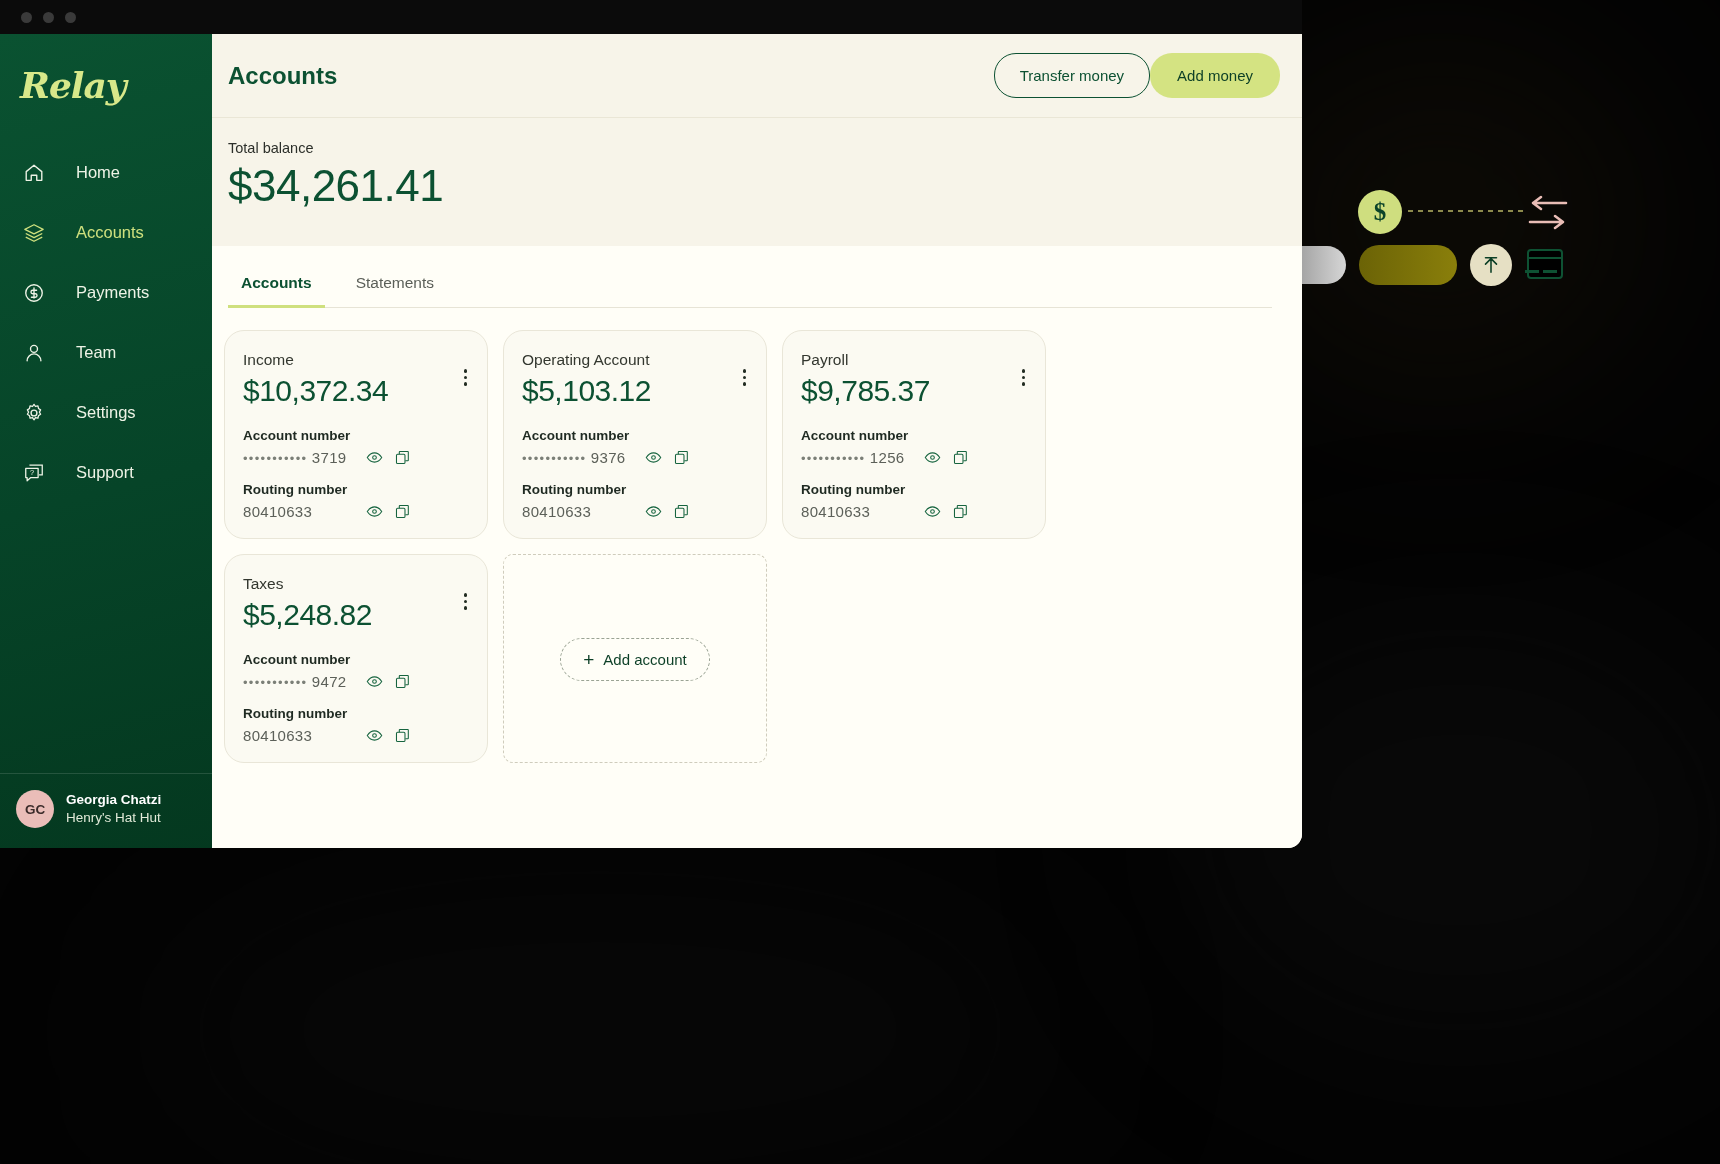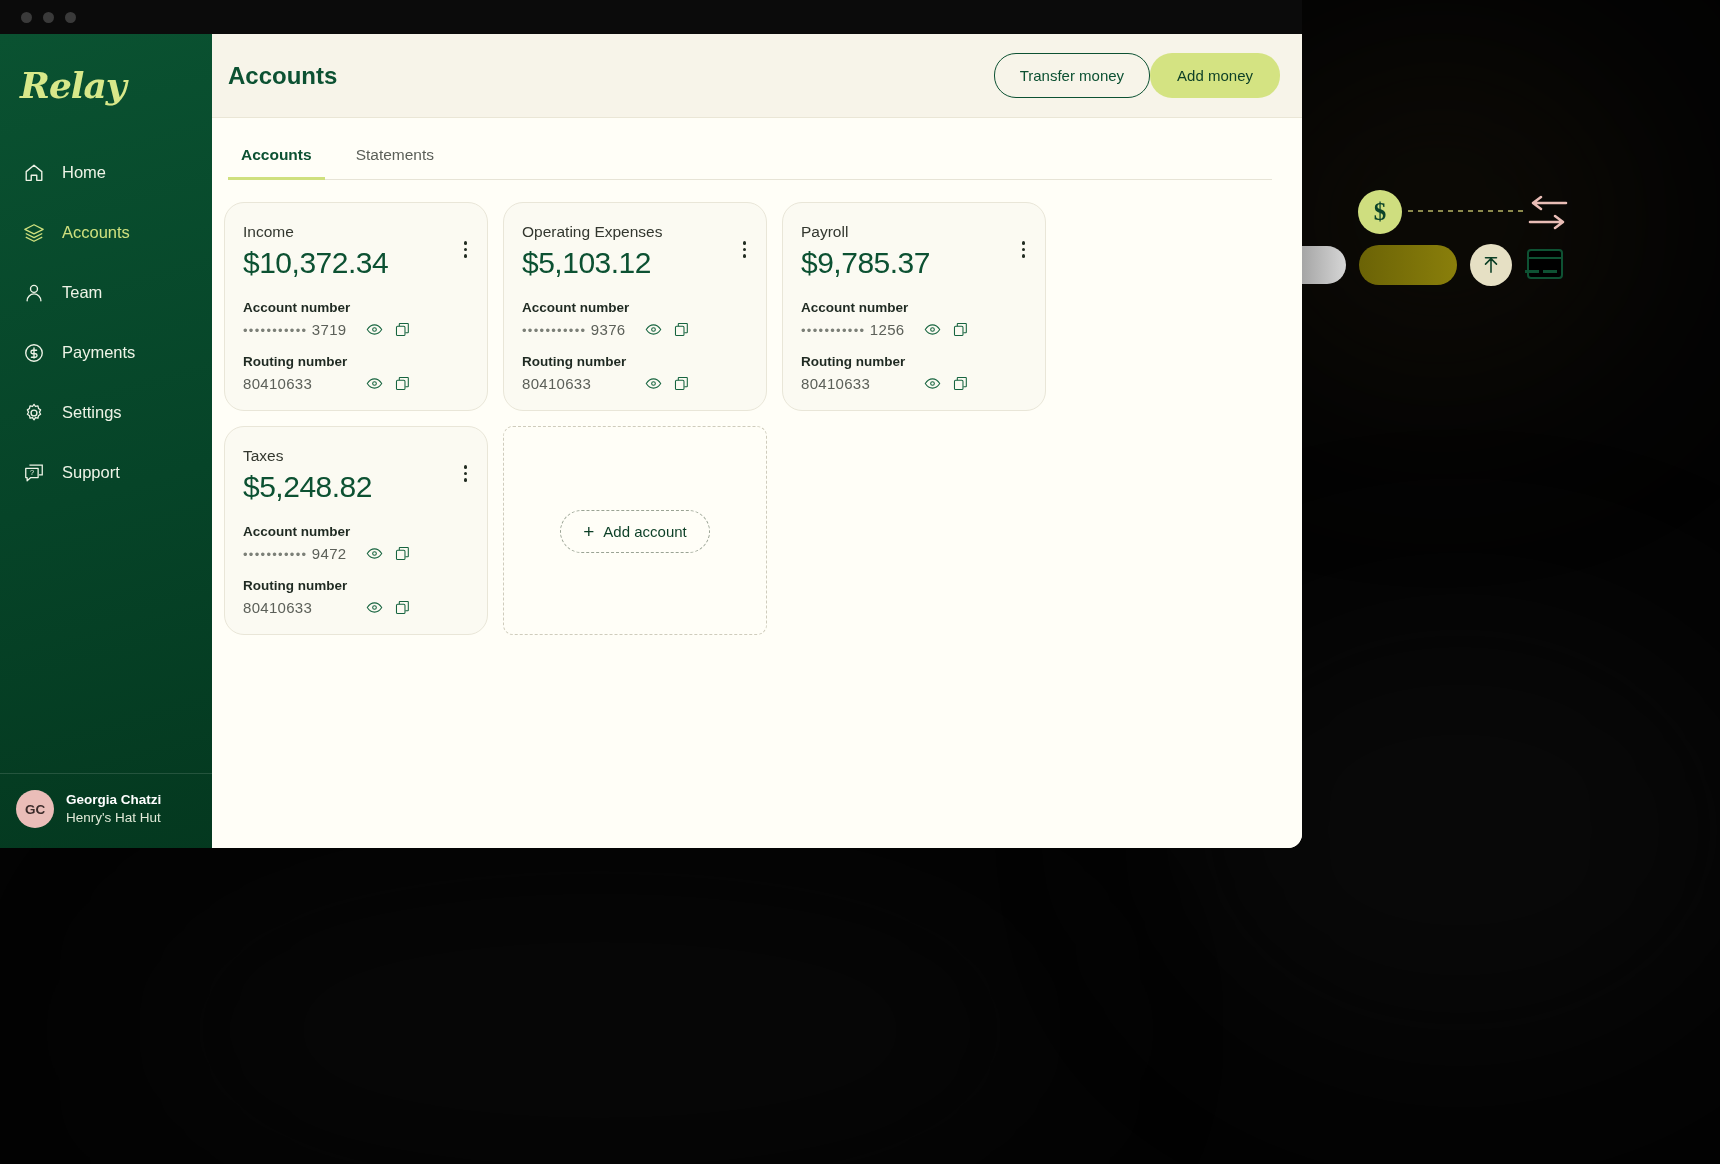--- a/index.html
+++ b/index.html
@@ -75,21 +75,21 @@
     position:absolute; left:0; top:34px; width:256px; height:814px;
     background:linear-gradient(165deg,#0a5231 0%,#064428 55%,#04381f 100%);
     display:flex; flex-direction:column;
   }
   .logo {
     margin:30px 0 0 20px; color:#d8e88a; font-size:36px; font-weight:700;
     font-family:"DejaVu Serif", serif; font-style:italic; letter-spacing:-1px;
   }
   .nav { margin-top:46px; display:flex; flex-direction:column; }
   .nav-item {
-    display:flex; align-items:center; gap:16px; height:41px;
+    display:flex; align-items:center; gap:30px; height:41px;
     padding-left:22px; color:#eef3e6; font-size:16.5px; cursor:pointer;
     margin-bottom:19px;
   }
   .nav-item.active { color:#cfe07e; }
   .nav-item .ico { width:24px; height:24px; display:flex; align-items:center; justify-content:center; }
   .nav-item svg { width:22px; height:22px; }
 
   .user-row {
     margin-top:auto; border-top:1px solid rgba(255,255,255,.13);
     display:flex; align-items:center; gap:12px; padding:16px 28px 20px 16px;
@@ -228,35 +228,35 @@
                 <path d="M12 3 L22 8 L12 13 L2 8 Z M3 12.5 L12 17 L21 12.5 M3 16.5 L12 21 L21 16.5" fill="none" stroke="#cfe07e" stroke-width="1.4" stroke-linejoin="round"></path>
               </svg>
           </span>
           <span>Accounts</span>
         </div>
 
 
         <div class="nav-item">
           <span class="ico">
             <svg viewBox="0 0 24 24">
+                <circle cx="12" cy="12" r="9" fill="none" stroke="#eef3e6" stroke-width="1.5"></circle>
+                <path d="M12 6.5 V17.5 M14.8 9 H10.6 a1.9 1.9 0 0 0 0 3.8 h2.8 a1.9 1.9 0 0 1 0 3.8 H9.2" fill="none" stroke="#eef3e6" stroke-width="1.5" stroke-linecap="round"></path>
+              </svg>
+          </span>
+          <span>Payments</span>
+        </div>
+
+        <div class="nav-item">
+          <span class="ico">
+            <svg viewBox="0 0 24 24">
                 <circle cx="12" cy="7.5" r="3.8" fill="none" stroke="#eef3e6" stroke-width="1.5"></circle>
                 <path d="M4.5 20.5 a7.5 7.5 0 0 1 15 0" fill="none" stroke="#eef3e6" stroke-width="1.5" stroke-linecap="round"></path>
               </svg>
           </span>
           <span>Team</span>
-        </div>
-
-        <div class="nav-item">
-          <span class="ico">
-            <svg viewBox="0 0 24 24">
-                <circle cx="12" cy="12" r="9" fill="none" stroke="#eef3e6" stroke-width="1.5"></circle>
-                <path d="M12 6.5 V17.5 M14.8 9 H10.6 a1.9 1.9 0 0 0 0 3.8 h2.8 a1.9 1.9 0 0 1 0 3.8 H9.2" fill="none" stroke="#eef3e6" stroke-width="1.5" stroke-linecap="round"></path>
-              </svg>
-          </span>
-          <span>Payments</span>
         </div>
 
         <div class="nav-item">
           <span class="ico">
             <svg viewBox="0 0 24 24">
                 <circle cx="12" cy="12" r="3.2" fill="none" stroke="#eef3e6" stroke-width="1.5"></circle>
                 <path d="M12 2.6 l1.6 2.3 2.7-.6 .6 2.7 2.3 1.6 -1.3 2.4 1.3 2.4 -2.3 1.6 -.6 2.7 -2.7-.6 -1.6 2.3 -1.6-2.3 -2.7 .6 -.6-2.7 -2.3-1.6 1.3-2.4 -1.3-2.4 2.3-1.6 .6-2.7 2.7 .6 Z" fill="none" stroke="#eef3e6" stroke-width="1.4" stroke-linejoin="round"></path>
               </svg>
           </span>
           <span>Settings</span>
@@ -292,20 +292,24 @@
     <main class="main">
 
       <div class="topbar">
         <h1 class="page-title">Accounts</h1>
         <div class="topbar-actions">
           <button class="btn btn-outline">Transfer money</button>
           <button class="btn btn-primary">Add money</button>
         </div>
       </div>
 
+      <div class="balance-band">
+        <div class="balance-label">Total balance</div>
+        <div class="balance-value">$34,261.41</div>
+      </div>
 
       <div class="tabs-wrap">
         <div class="tabs">
           <div class="tab active">Accounts</div>
           <div class="tab">Statements</div>
         </div>
       </div>
 
       <div class="grid">
 
@@ -347,21 +351,21 @@
             <span class="icon-btn">
                 <svg viewBox="0 0 24 24">
                   <rect x="3.5" y="7.5" width="12" height="13" rx="1.6" fill="none" stroke="#16643f" stroke-width="1.5"></rect>
                   <path d="M7.5 7.5 V4.2 a0.7 0.7 0 0 1 .7-.7 H19.5 a0.7 0.7 0 0 1 .7 .7 V15.8 a0.7 0.7 0 0 1-.7 .7 H16" fill="none" stroke="#16643f" stroke-width="1.5" stroke-linejoin="round"></path>
                 </svg>
               </span>
           </div>
         </div>
 
         <div class="acct-card">
-          <div class="acct-name">Operating Expenses</div>
+          <div class="acct-name">Operating Account</div>
           <div class="acct-amount">$5,103.12</div>
           <div class="kebab dark card-kebab">
               <i></i>
               <i></i>
               <i></i>
             </div>
 
           <div class="field-label">Account number</div>
           <div class="field-row">
             <span class="field-value"><span class="dots">•••••••••••</span> <span>9376</span></span>

